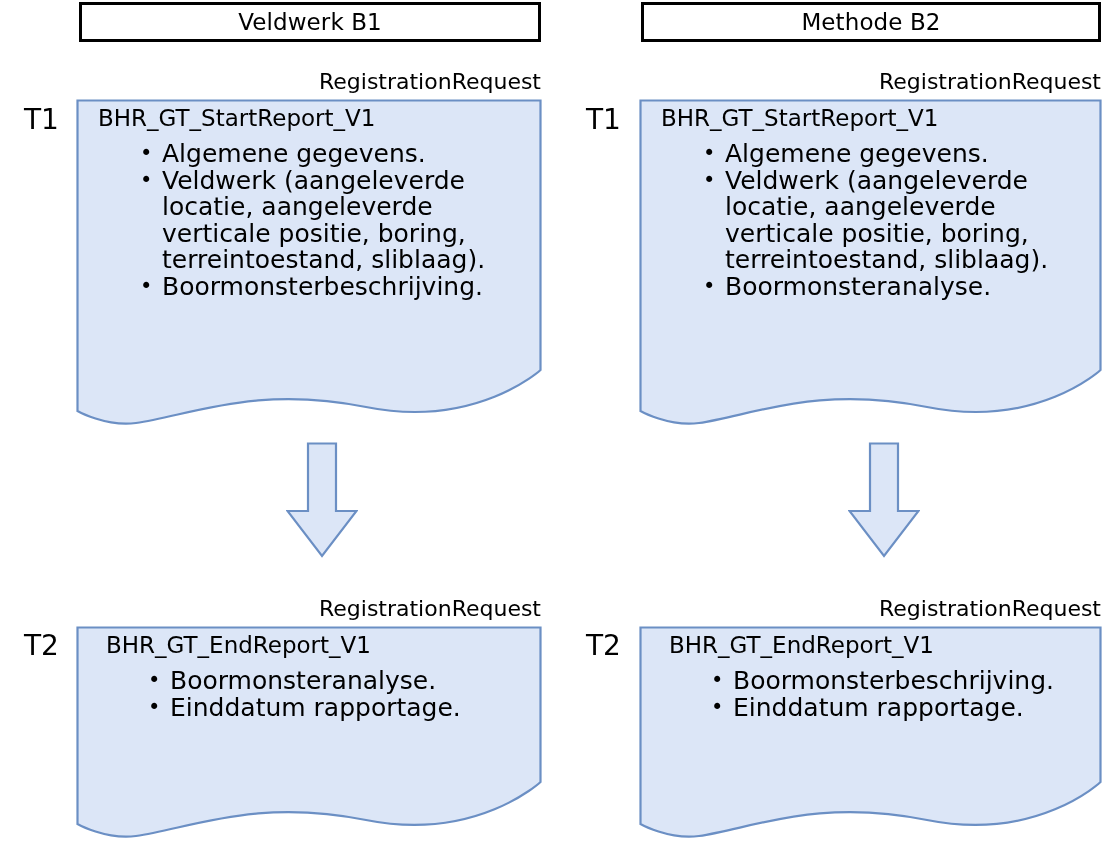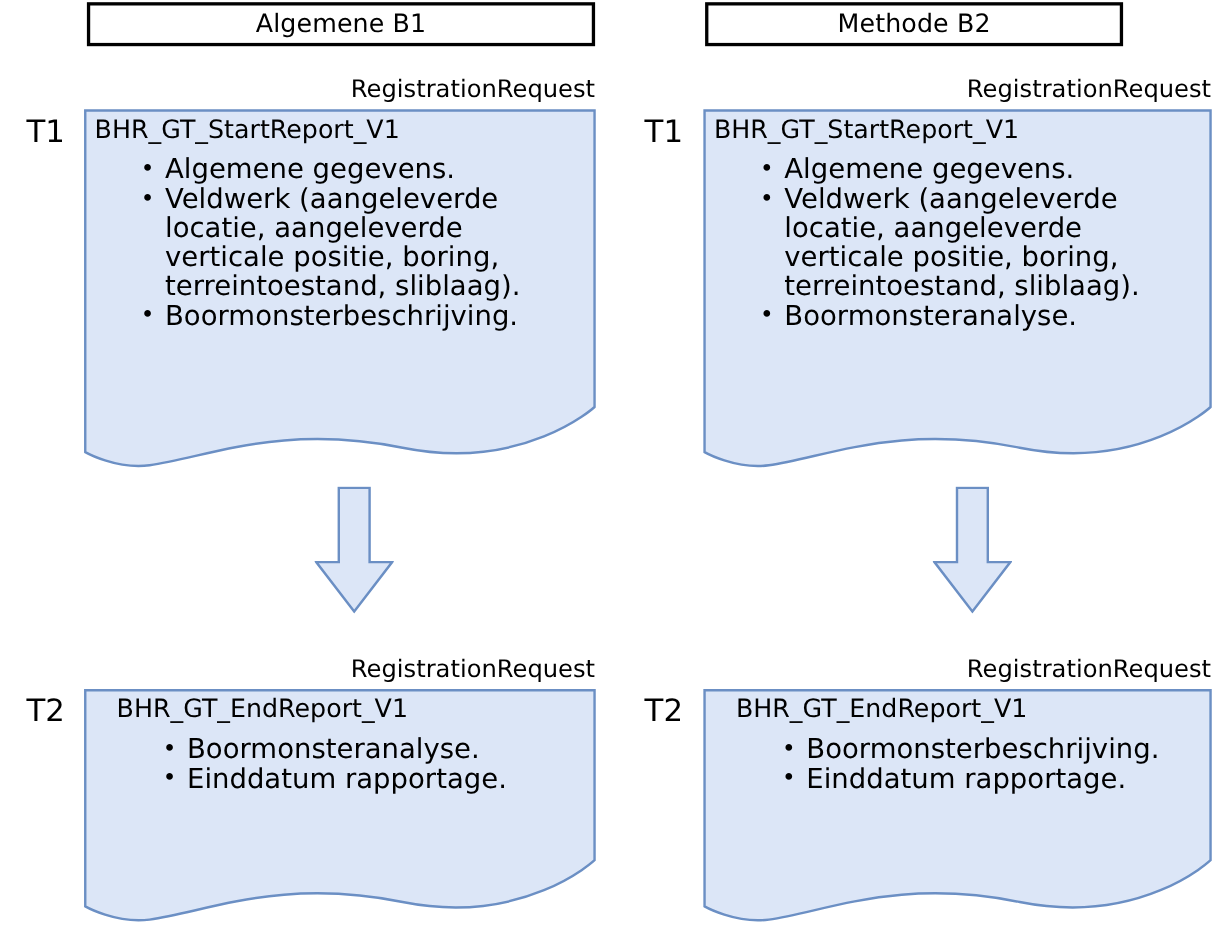--- a/index.html
+++ b/index.html
@@ -30,21 +30,21 @@
     background: #ffffff;
     display: flex;
     align-items: center;
     justify-content: center;
     font-size: 23px;
     line-height: 1;
     letter-spacing: 0.1px;
     white-space: nowrap;
   }
   #method-b1 { left: 79px;  top: 2px; width: 462px; height: 40px; }
-  #method-b2 { left: 641px; top: 2px; width: 380px; height: 40px; }
+  #method-b2 { left: 641px; top: 2px; width: 460px; height: 40px; }
 
   
   .shape-title {
     position: absolute;
     font-size: 22px;
     line-height: 26px;
     text-align: right;
     white-space: nowrap;
   }
   #title-b1-t1 { left: 77px;  top: 69px;  width: 464px; }
@@ -105,38 +105,38 @@
     font-size: 21px;
     line-height: 26.5px;
   }
 
   #doc-b1-t1 { left: 76px;  top: 99px;  width: 466px; height: 328px; }
   #doc-b2-t1 { left: 639px; top: 99px;  width: 463px; height: 328px; }
   #doc-b1-t2 { left: 76px;  top: 626px; width: 466px; height: 214px; }
   #doc-b2-t2 { left: 639px; top: 626px; width: 463px; height: 214px; }
 
   #doc-b1-t1 .doc-content,
-  #doc-b2-t1 .doc-content { width: 100%; height: 280px; }
+  #doc-b2-t1 .doc-content { width: 100%; height: 280px; margin-left: 12px; }
   #doc-b1-t2 .doc-content,
   #doc-b2-t2 .doc-content { width: 100%; height: 170px; margin-left: 20px; }
 
   
   .arrow-shape {
     position: absolute;
   }
   .arrow-shape svg { display: block; }
   #arrow-b1 { left: 286px; top: 442px; width: 72px; height: 116px; }
   #arrow-b2 { left: 848px; top: 442px; width: 72px; height: 116px; }
 </style>
 </head>
 <body>
 
 <div class="stage">
 
-  <div class="method-header" id="method-b1">Algemene B1</div>
+  <div class="method-header" id="method-b1">Veldwerk B1</div>
 
   <div class="method-header" id="method-b2">Methode B2</div>
 
   <div class="shape-title" id="title-b1-t1">RegistrationRequest</div>
 
   <div class="t-label" id="tlabel-b1-t1">T1</div>
 
   <div class="doc-shape" id="doc-b1-t1">
     <svg width="466" height="328" viewBox="0 0 466 328" xmlns="http://www.w3.org/2000/svg">
       <path d="M1.5,1.5 L464.5,1.5 L464.5,271 C464.5,271 400,330 290,308 C180,286 115,316 60,324 C30,328 1.5,312 1.5,312 Z" fill="#DCE6F7" stroke="#6B8FC4" stroke-width="2.2"></path>

